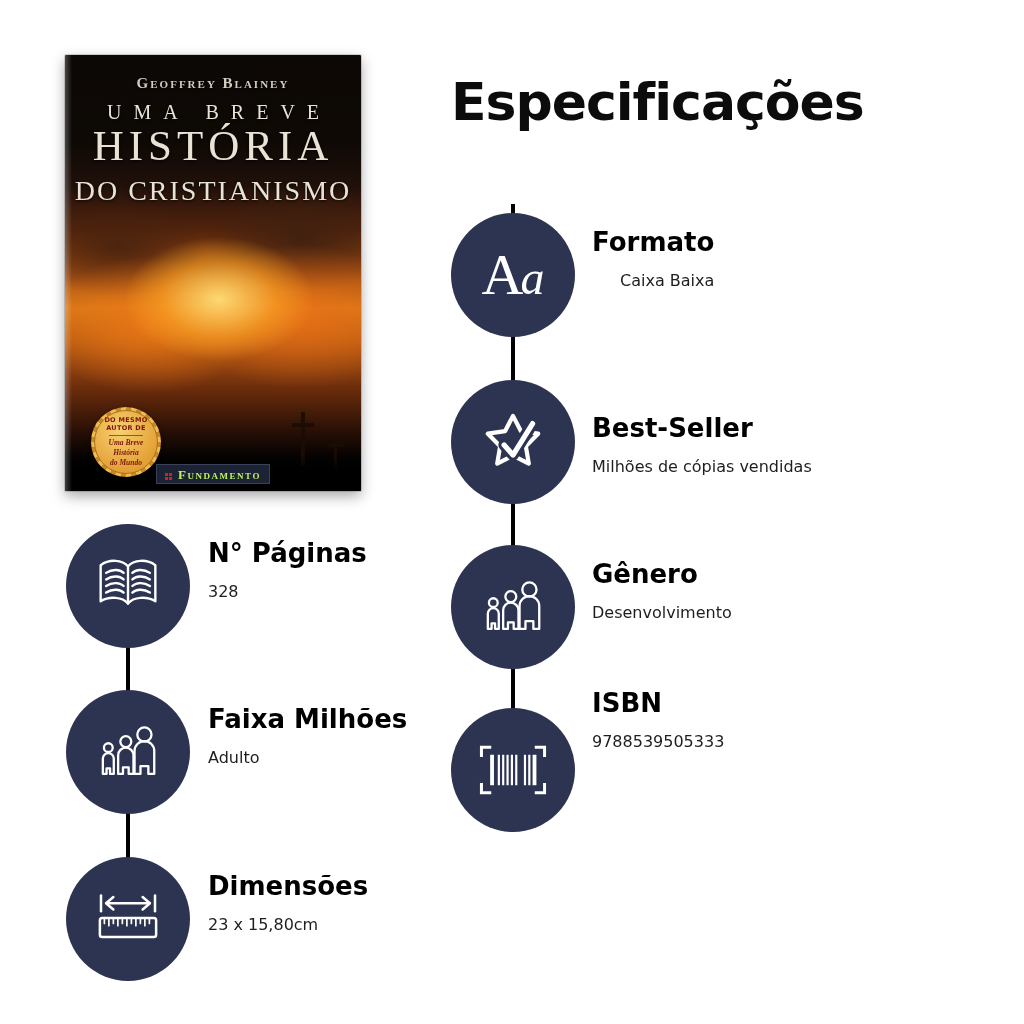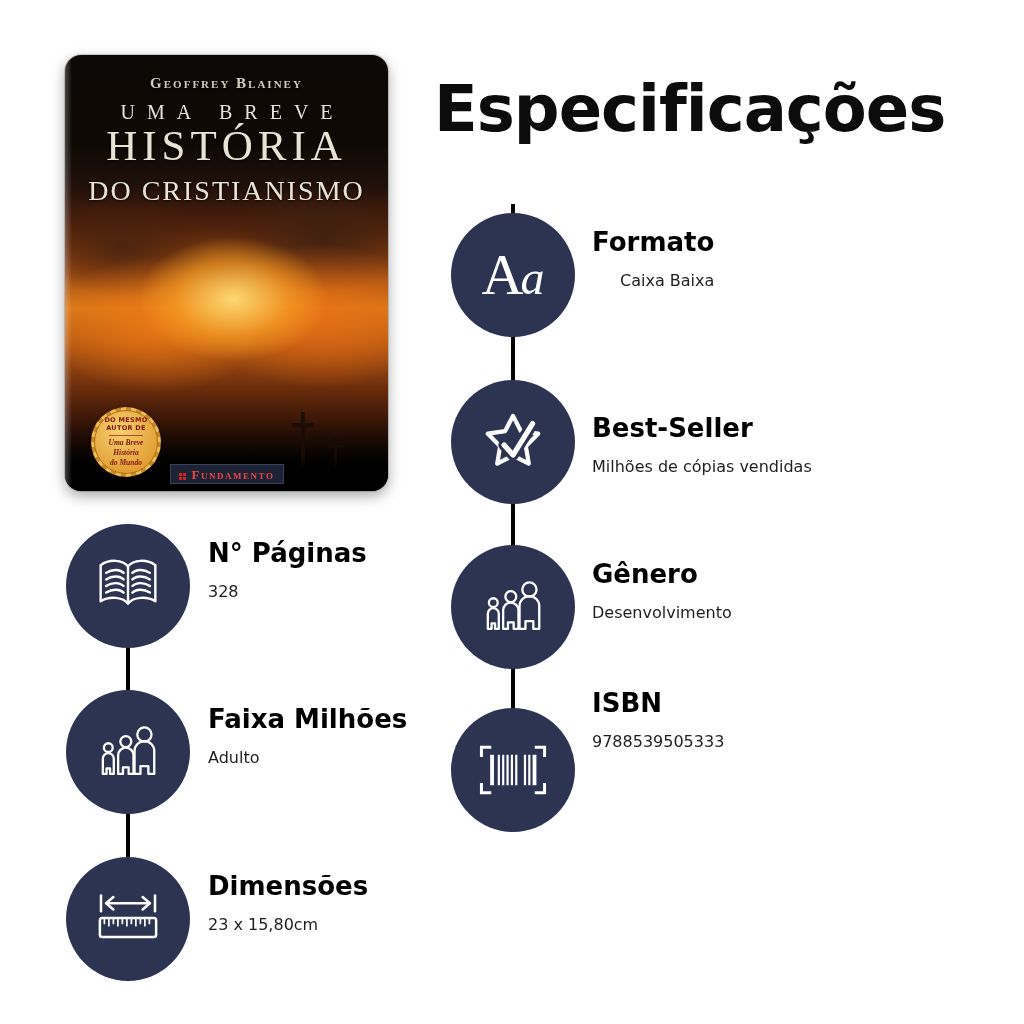--- a/index.html
+++ b/index.html
@@ -1,20 +1,20 @@
 <!DOCTYPE html>
 <html><head>
 <meta charset="utf-8">
 <style>
   html,body{margin:0;padding:0;background:#ffffff;}
   .stage{position:relative;width:1024px;height:1024px;background:#fff;overflow:hidden;
          font-family:"DejaVu Sans","Liberation Sans",sans-serif;}
 
   
-  .heading{position:absolute;left:434px;top:72px;font-size:64px;font-weight:bold;
+  .heading{position:absolute;left:451px;top:72px;font-size:52px;font-weight:bold;
            letter-spacing:-1px;color:#0c0c0c;}
 
   
   .vline{position:absolute;width:4px;background:#000;z-index:1;}
   .vl-r0{left:511px;top:204px;height:14px;}
   .vl-r1{left:511px;top:275px;height:167px;}
   .vl-r2{left:511px;top:442px;height:165px;}
   .vl-r3{left:511px;top:607px;height:163px;}
   .vl-l1{left:126px;top:586px;height:166px;}
   .vl-l2{left:126px;top:752px;height:167px;}
@@ -45,30 +45,30 @@
   .t-r2{left:592px;top:414px;}
   .t-r3{left:592px;top:560px;}
   .t-r4{left:592px;top:689px;}
   .t-l1{left:208px;top:539px;}
   .t-l2{left:208px;top:705px;}
   .t-l3{left:208px;top:872px;}
   .spec-label{font-size:26px;font-weight:bold;color:#000;line-height:1.15;}
   .spec-value{font-size:16px;font-weight:normal;color:#1e1e1e;margin-top:13px;line-height:1.2;}
 
   
-  .book-cover{position:absolute;left:65px;top:55px;width:296px;height:436px;border-radius:16px;
+  .book-cover{position:absolute;left:65px;top:55px;width:296px;height:436px;border-radius:1px;
       overflow:hidden;z-index:2;
       box-shadow:0 5px 14px rgba(0,0,0,.35),0 0 0 1px rgba(0,0,0,.15);
       background:
         radial-gradient(95px 62px at 52% 56%, rgba(255,222,120,.95), rgba(255,170,40,.55) 60%, rgba(255,140,20,0) 100%),
         radial-gradient(150px 95px at 28% 62%, rgba(240,122,22,.8), rgba(200,80,10,0) 72%),
         radial-gradient(165px 100px at 79% 60%, rgba(236,112,22,.78), rgba(180,60,5,0) 72%),
         radial-gradient(130px 75px at 80% 42%, rgba(62,32,16,.9), rgba(40,20,10,0) 72%),
         radial-gradient(120px 70px at 18% 44%, rgba(70,34,14,.85), rgba(40,20,10,0) 72%),
-        linear-gradient(180deg,#0c0805 0%,#0e0905 20%,#20100a 30%,#52230c 40%,#9c4a12 50%,#d87818 58%,#b85a12 66%,#6e2e0c 76%,#2a1006 86%,#050302 92%,#000 100%); padding-left: 27px;}
+        linear-gradient(180deg,#0c0805 0%,#0e0905 20%,#20100a 30%,#52230c 40%,#9c4a12 50%,#d87818 58%,#b85a12 66%,#6e2e0c 76%,#2a1006 86%,#050302 92%,#000 100%);}
   .book-cover::before{content:"";position:absolute;left:0;top:0;bottom:0;width:7px;z-index:6;
       background:linear-gradient(90deg,rgba(255,255,255,.25),rgba(255,255,255,0));}
   .cover-bottom{position:absolute;left:0;right:0;bottom:0;height:36px;z-index:3;
       background:linear-gradient(180deg,rgba(0,0,0,0) 0%,#000 45%);}
   .cover-text{position:absolute;left:0;right:0;text-align:center;z-index:4;
       font-family:"Liberation Serif","DejaVu Serif",serif;color:#e9e3d5;
       text-shadow:0 1px 3px rgba(0,0,0,.85);}
   .cover-author{top:20px;font-variant:small-caps;font-weight:bold;font-size:15px;
       letter-spacing:2px;color:#d3cdbf;}
   .cover-t1{top:46px;font-size:20px;letter-spacing:12px;text-indent:12px;}
@@ -93,21 +93,21 @@
   .seal-divider{width:34px;height:1px;background:#7c150c;opacity:.65;margin:2px 0;}
   .seal-italic{font-family:"Liberation Serif","DejaVu Serif",serif;font-style:italic;font-weight:bold;
       font-size:7.5px;line-height:1.35;color:#7c150c;text-align:center;}
 
   .publisher-bar{position:absolute;left:50%;transform:translateX(-50%);bottom:7px;height:18px;
       min-width:98px;padding:0 7px;display:flex;align-items:center;justify-content:center;gap:5px;
       background:#1c2334;border:1px solid #394058;z-index:5;}
   .pub-mark{position:relative;width:3px;height:3px;background:#d42020;margin-right:5px;
       box-shadow:4px 0 #d42020,0 4px #d42020,4px 4px #d42020;}
   .pub-name{font-family:"Liberation Serif","DejaVu Serif",serif;font-variant:small-caps;
-      font-weight:bold;font-size:13px;letter-spacing:1.5px;color:#ef4444;line-height:1;}
+      font-weight:bold;font-size:13px;letter-spacing:1.5px;color:#bef264;line-height:1;}
 </style>
 </head>
 <body>
 
 <div class="stage">
 
   <div class="book-cover">
     <div class="cover-text cover-author">Geoffrey Blainey</div>
     <div class="cover-text cover-t1">UMA BREVE</div>
     <div class="cover-text cover-t2">HISTÓRIA</div>

